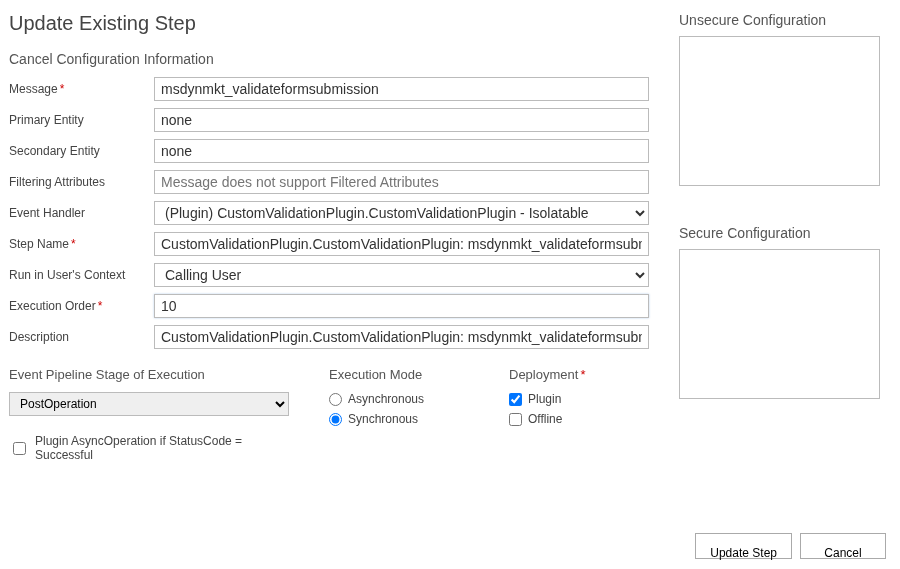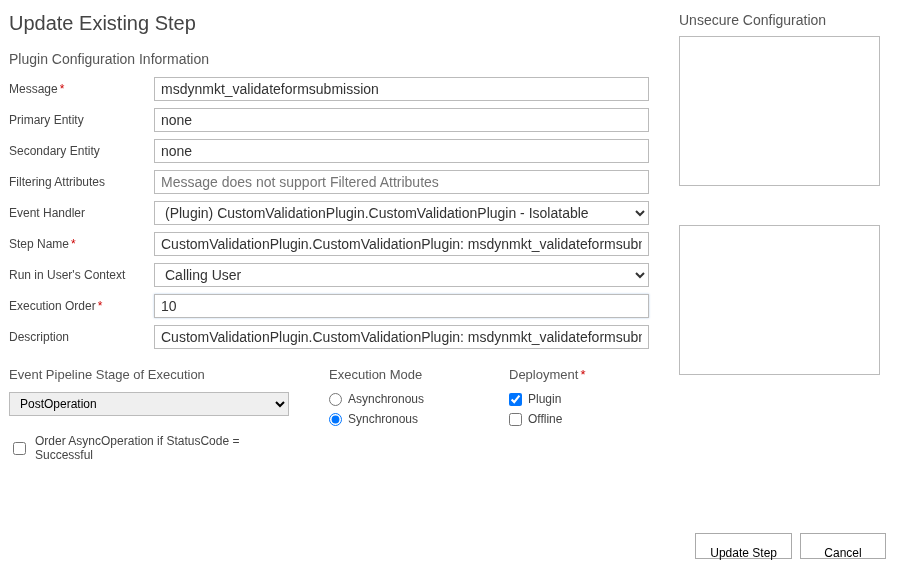--- a/index.html
+++ b/index.html
@@ -98,21 +98,21 @@
     padding: 12px 14px;
     cursor: pointer;
   }
 </style>
 </head>
 <body>
 
 <div class="container">
   <div class="left-col">
     <h1>Update Existing Step</h1>
-    <h2 class="section">Plugin Configuration Information</h2>
+    <h2 class="section">Cancel Configuration Information</h2>
 
     <div class="form-row">
       <label class="fld"><span>Message</span><span class="req">*</span></label>
       <input type="text" value="msdynmkt_validateformsubmission" style="">
     </div>
     <div class="form-row">
       <label class="fld">Primary Entity</label>
       <input type="text" value="none" style="">
     </div>
     <div class="form-row">
@@ -149,21 +149,21 @@
     </div>
 
     <div class="lower-block">
       <div class="pipeline">
         <div class="sub-title">Event Pipeline Stage of Execution</div>
         <select>
           <option>PostOperation</option>
         </select>
         <div class="delete-async">
           <input type="checkbox" style="">
-          <span>Order AsyncOperation if StatusCode = Successful</span>
+          <span>Plugin AsyncOperation if StatusCode = Successful</span>
         </div>
       </div>
       <div class="exec-mode">
         <div class="sub-title">Execution Mode</div>
         <div class="radio-row">
           <input type="radio" name="execmode" style="">
           <span>Asynchronous</span>
         </div>
         <div class="radio-row">
           <input type="radio" name="execmode" checked="" style="">
@@ -182,20 +182,21 @@
         </div>
       </div>
     </div>
   </div>
 
   <div class="right-col">
     <h2 class="section">Unsecure  Configuration</h2>
     <textarea class="config-box" style=""></textarea>
 
     <div class="secure-sec">
+      <h2 class="section">Secure  Configuration</h2>
       <textarea class="config-box" style=""></textarea>
     </div>
   </div>
 </div>
 
 <div class="footer">
   <button>Update Step</button>
   <button>Cancel</button>
 </div>
 

